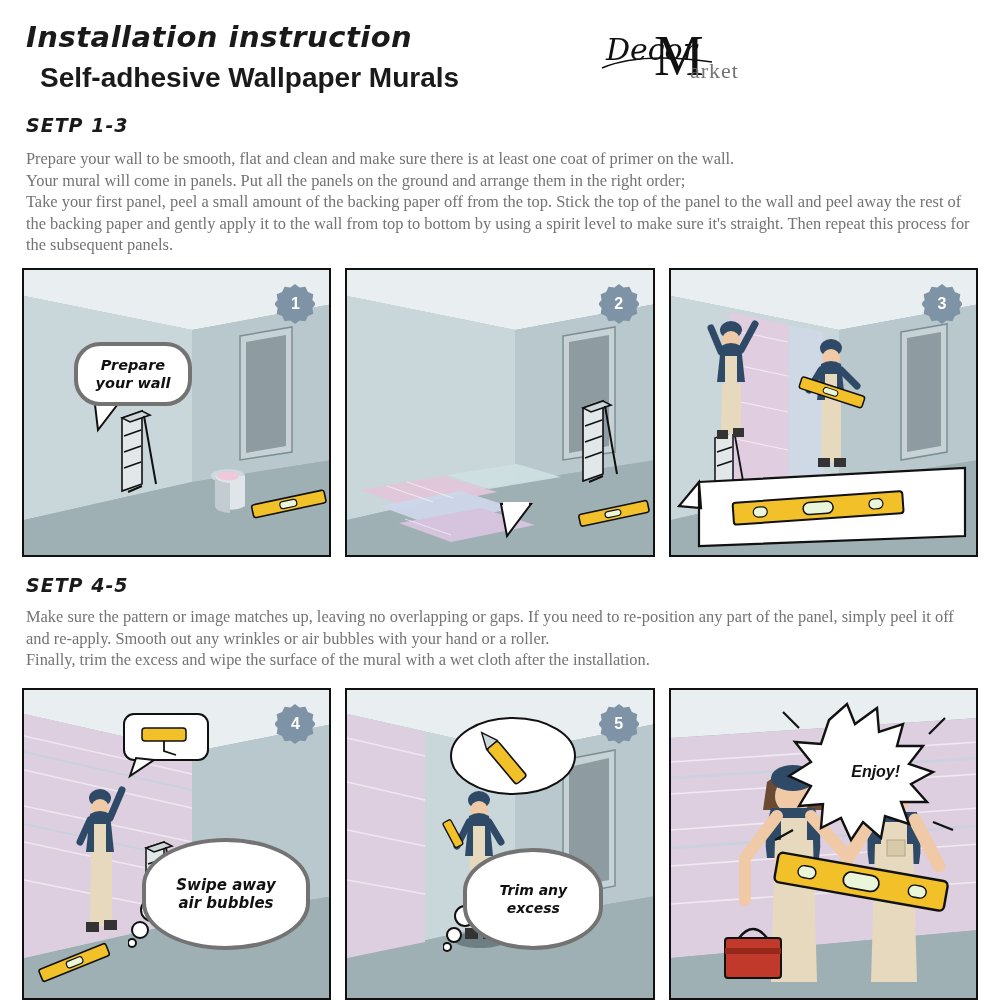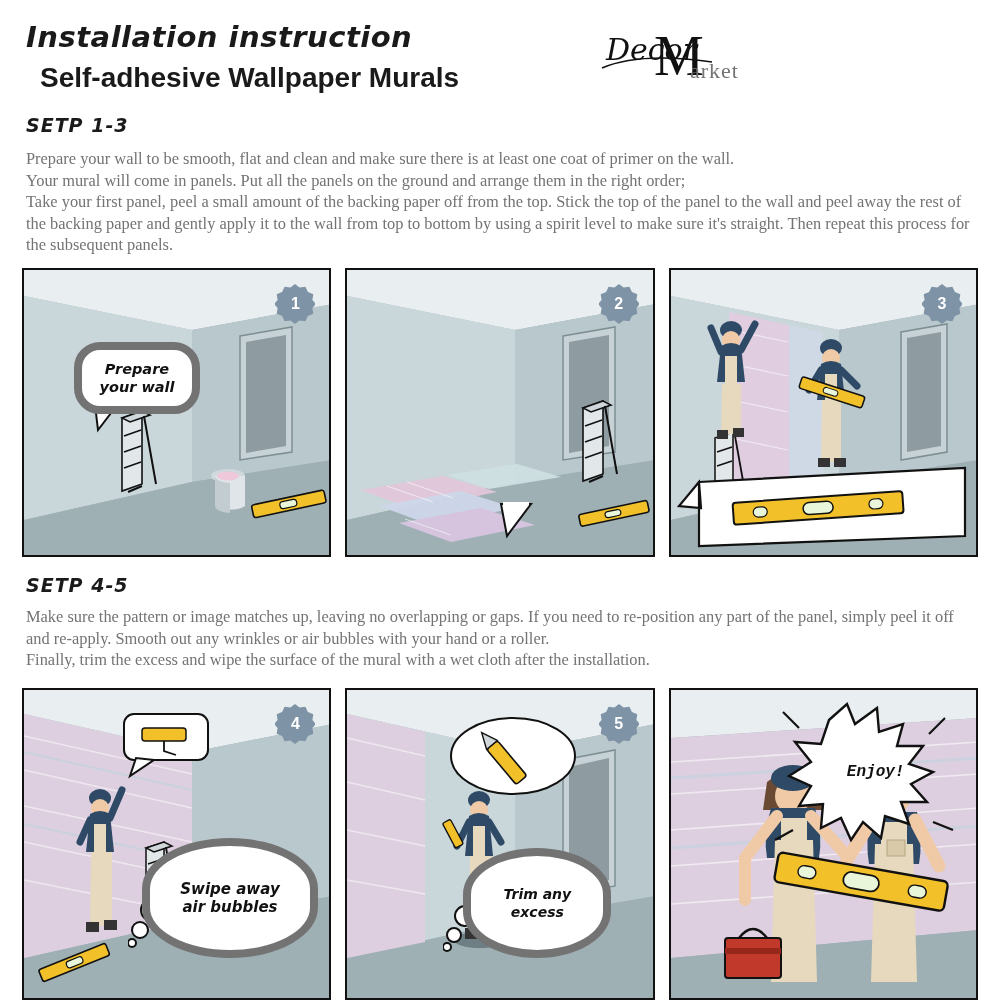--- a/index.html
+++ b/index.html
@@ -76,32 +76,32 @@
     z-index:40;
   }
   .badge svg{position:absolute;inset:0;}
   .badge span{
     position:absolute;inset:0;display:flex;align-items:center;justify-content:center;
     color:#fff;font-family:"Liberation Sans", sans-serif;font-weight:bold;font-size:16px;
   }
 
   
   .bubble{
-    position:absolute;background:#fff;border:8px solid #737373;border-radius:26px;
+    position:absolute;background:#fff;border:4px solid #737373;border-radius:26px;
     font-family:"DejaVu Sans", sans-serif;font-weight:bold;font-style:italic;
     text-align:center;line-height:18px;font-size:14.5px;color:#111;
     display:flex;align-items:center;justify-content:center;z-index:30;
   }
   .bubble.cloud{border-radius:50% / 42%;}
   .tail{position:absolute;z-index:29;}
 
   .starburst{position:absolute;z-index:30;}
   .starburst .txt{
     position:absolute;inset:0;display:flex;align-items:center;justify-content:center;
-    font-family:Liberation Mono, monospace;font-weight:bold;font-style:italic;font-size:16px;color:#111;text-align:center;
+    font-family:Liberation Sans, sans-serif;font-weight:bold;font-style:italic;font-size:16px;color:#111;text-align:center;
   }
   svg{display:block;}
 </style>
 </head>
 <body>
 
 <div class="page">
 
   <div class="title">Installation instruction</div>
   <div class="subtitle">Self-adhesive  Wallpaper Murals</div>

